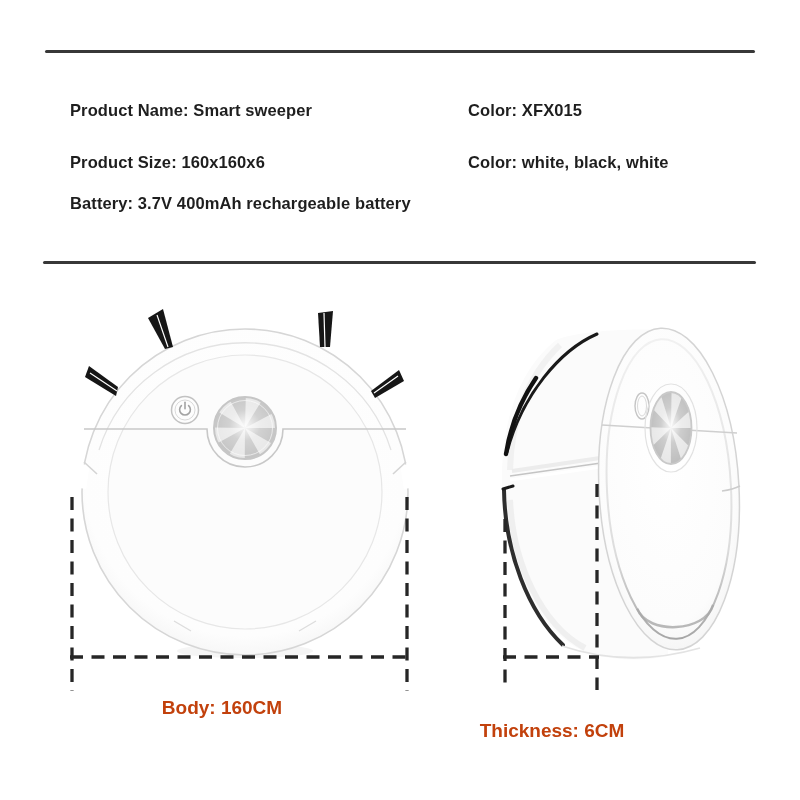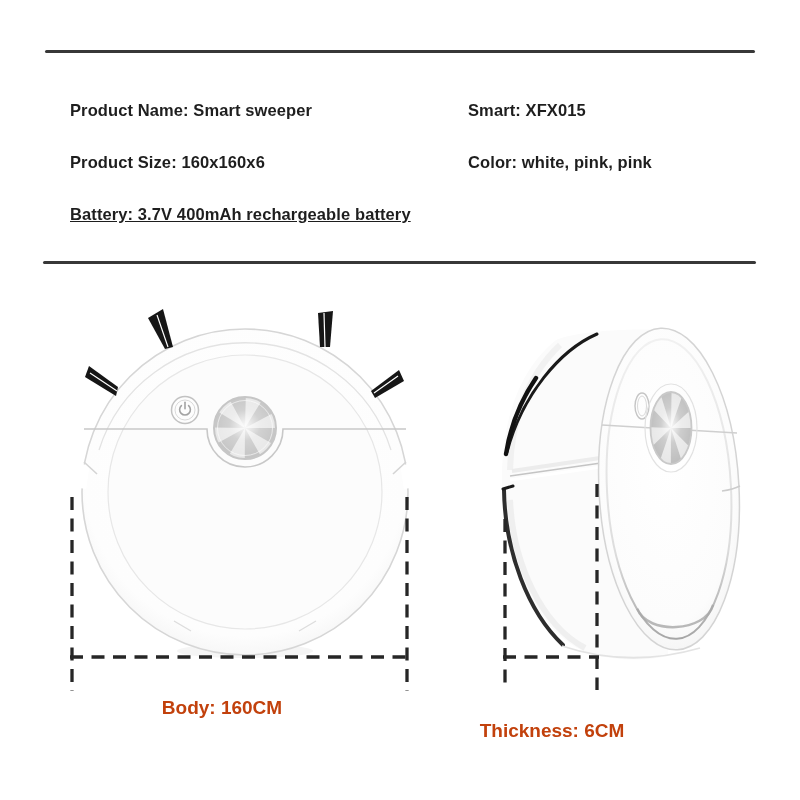--- a/index.html
+++ b/index.html
@@ -5,39 +5,39 @@
   html,body{margin:0;padding:0;background:#ffffff;}
   .canvas{position:relative;width:800px;height:800px;background:#ffffff;overflow:hidden;
           font-family:"Liberation Sans",sans-serif;}
   .rule{position:absolute;background:#383838;height:3px;border-radius:2px;}
   .rule-top{left:45px;top:50px;width:710px;}
   .rule-mid{left:43px;top:261px;width:713px;}
   .spec{position:absolute;font-weight:700;font-size:16.5px;color:#1e1e1e;
         letter-spacing:0.1px;white-space:nowrap;text-align:center;}
   .spec.c1{left:70px;}
   .spec.c2{left:468px;}
-  .row1{top:101px;} .row2{top:153px;} .row3{top:205px;text-decoration:underline;}
+  .row1{top:101px;} .row2{top:153px;} .row3{top:194px;}
   .dim-label{position:absolute;font-weight:700;font-size:19px;color:#c2410c;
              text-align:center;white-space:nowrap;}
   .dim-body{left:72px;top:697px;width:300px;}
   .dim-thick{left:452px;top:720px;width:200px;}
   svg{position:absolute;left:0;top:0;}
 </style>
 </head>
 <body>
 
 <div class="canvas">
 
   <div class="rule rule-top"></div>
   <div class="rule rule-mid"></div>
 
   <div class="spec c1 row1">Product Name: Smart sweeper</div>
-  <div class="spec c2 row1">Smart: XFX015</div>
+  <div class="spec c2 row1">Color: XFX015</div>
   <div class="spec c1 row2">Product Size: 160x160x6</div>
-  <div class="spec c2 row2">Color: white, pink, pink</div>
+  <div class="spec c2 row2">Color: white, black, white</div>
   <div class="spec c1 row3">Battery: 3.7V 400mAh rechargeable battery</div>
 
   <svg width="800" height="800" viewBox="0 0 800 800">
     <defs>
       <radialGradient id="bodyGrad" cx="50%" cy="45%" r="60%">
         <stop offset="0%" stop-color="#ffffff"></stop>
         <stop offset="82%" stop-color="#fdfdfd"></stop>
         <stop offset="100%" stop-color="#f2f2f2"></stop>
       </radialGradient>
       <radialGradient id="discShine" cx="50%" cy="46%" r="55%">

